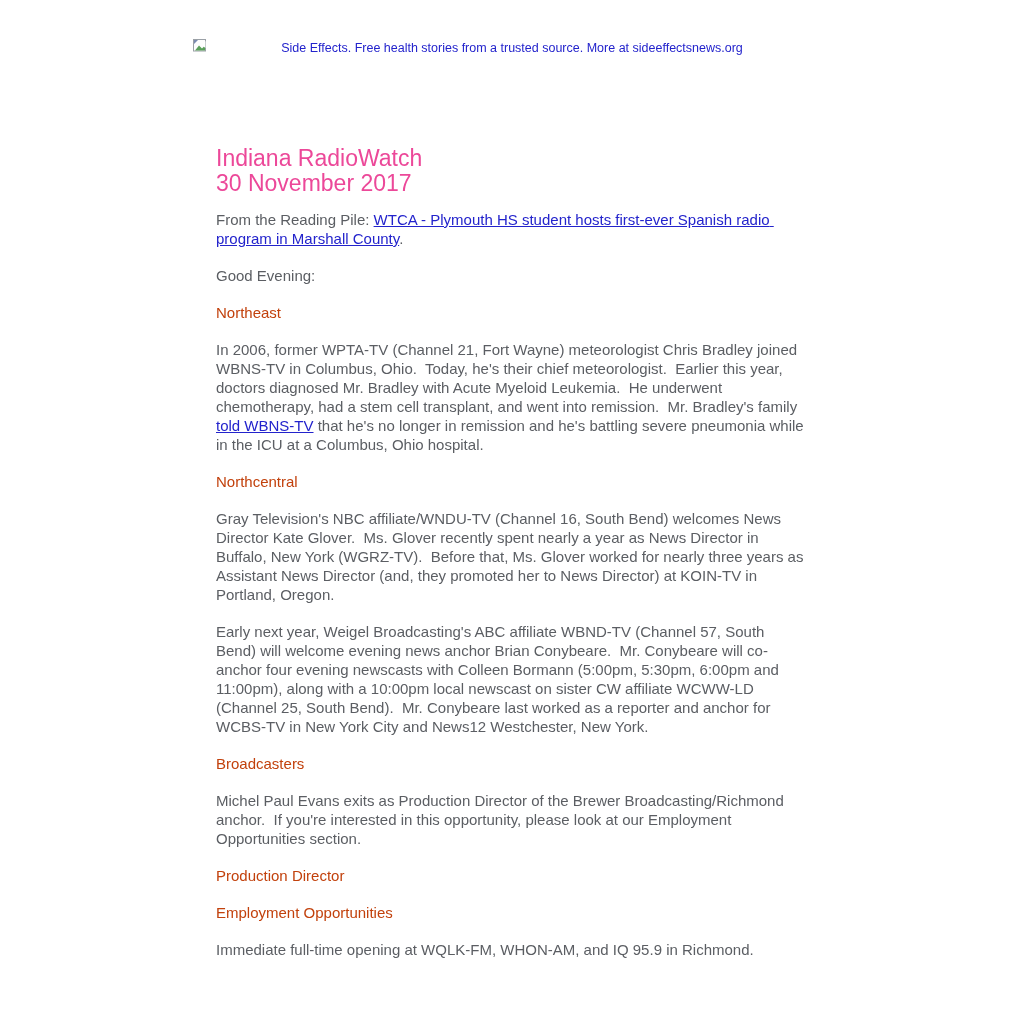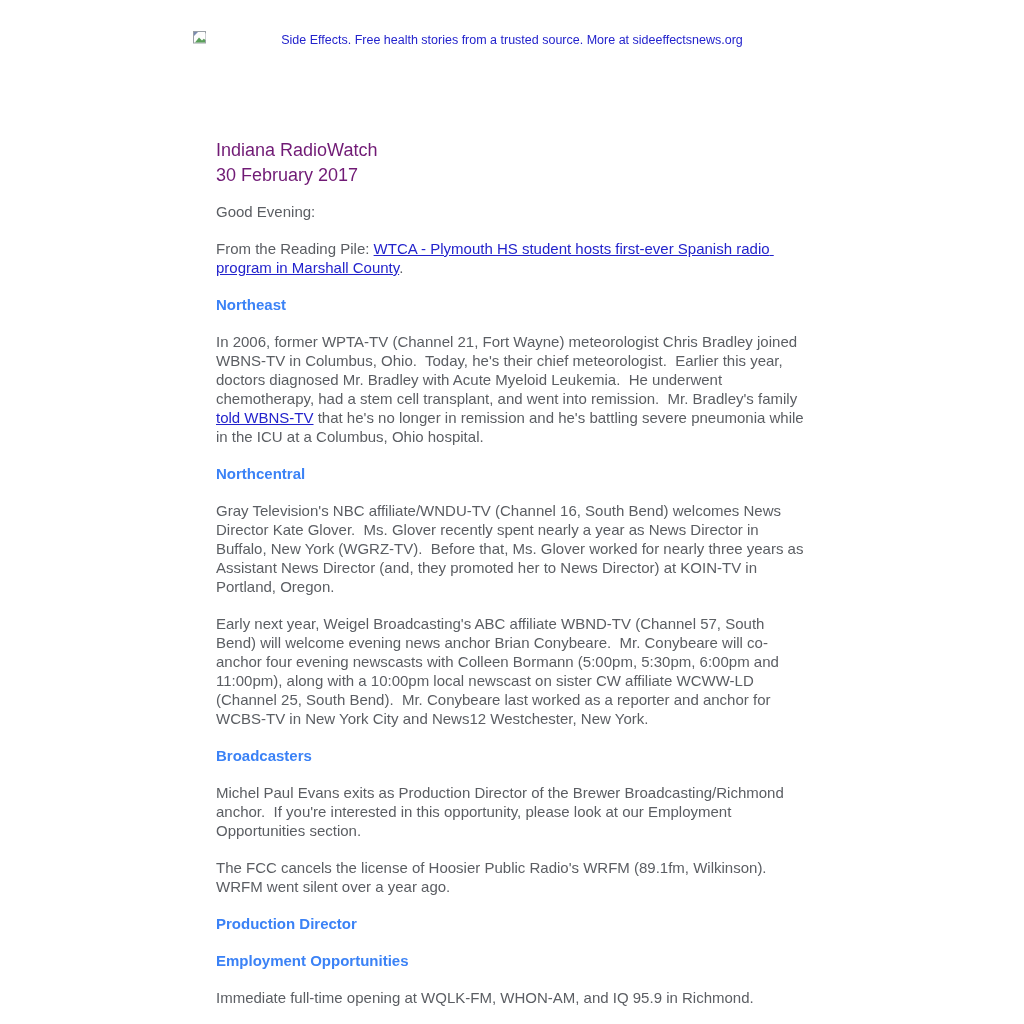--- a/index.html
+++ b/index.html
@@ -16,57 +16,58 @@
     width: 1024px;
     height: 1024px;
     overflow: hidden;
     background: #ffffff;
   }
   .header {
     position: relative;
     padding-top: 30px;
     text-align: center;
     height: 18px;
+    margin-top: 8px;
   }
   .broken-img {
     position: absolute;
     left: 193px;
     top: 31px;
     width: 14px;
     height: 14px;
     display: inline-block;
   }
   .header-link {
     color: #2323cc;
     font-size: 12.5px;
     text-decoration: none;
     cursor: pointer;
   }
   .masthead {
     width: 592px;
     margin: 90px auto 14px auto;
-    font-size: 18px;
+    font-size: 23px;
     line-height: 25px;
-    color: #701a75;
+    color: #ec4899;
   }
   .content {
     width: 592px;
     margin: 0 auto;
     font-size: 15px;
     line-height: 19px;
     color: #5b5e63;
   }
   .paragraph {
     margin: 0 0 18px 0;
     white-space: pre-wrap;
   }
   .section-heading {
     margin: 0 0 18px 0;
-    font-weight: bold;
-    color: #3b82f6;
+    font-weight: normal;
+    color: #c2410c;
   }
   .inline-link {
     color: #2323cc;
     text-decoration: underline;
     cursor: pointer;
   }
 </style>
 </head>
 <body>
 
@@ -79,32 +80,31 @@
         <path d="M1 5 L5 1 L1 1 Z" fill="#7b8bb0"></path>
         <path d="M2 11.5 L6 6.5 L9 9.5 L11 7.5 L12 8.5 L12 11.5 Z" fill="#5aa05a"></path>
         <path d="M12.5 2 L9 6 L12.5 9 Z" fill="#ffffff"></path>
       </svg>
     </span>
     <a class="header-link">Side Effects. Free health stories from a trusted source. More at sideeffectsnews.org</a>
   </div>
 
   <div class="masthead">
     <div>Indiana RadioWatch</div>
-    <div>30 February 2017</div>
+    <div>30 November 2017</div>
   </div>
 
   <div class="content">
+      <div class="paragraph"><span>From the Reading Pile: </span><a class="inline-link">WTCA - Plymouth HS student hosts first-ever Spanish radio program in Marshall County</a><span>.</span></div>
       <div class="paragraph"><span>Good Evening:</span></div>
-      <div class="paragraph"><span>From the Reading Pile: </span><a class="inline-link">WTCA - Plymouth HS student hosts first-ever Spanish radio program in Marshall County</a><span>.</span></div>
       <div class="section-heading">Northeast</div>
       <div class="paragraph"><span>In 2006, former WPTA-TV (Channel 21, Fort Wayne) meteorologist Chris Bradley joined WBNS-TV in Columbus, Ohio.  Today, he's their chief meteorologist.  Earlier this year, doctors diagnosed Mr. Bradley with Acute Myeloid Leukemia.  He underwent chemotherapy, had a stem cell transplant, and went into remission.  Mr. Bradley's family </span><a class="inline-link">told WBNS-TV</a><span> that he's no longer in remission and he's battling severe pneumonia while in the ICU at a Columbus, Ohio hospital.</span></div>
       <div class="section-heading">Northcentral</div>
       <div class="paragraph"><span>Gray Television's NBC affiliate/WNDU-TV (Channel 16, South Bend) welcomes News Director Kate Glover.  Ms. Glover recently spent nearly a year as News Director in Buffalo, New York (WGRZ-TV).  Before that, Ms. Glover worked for nearly three years as Assistant News Director (and, they promoted her to News Director) at KOIN-TV in Portland, Oregon.</span></div>
       <div class="paragraph"><span>Early next year, Weigel Broadcasting's ABC affiliate WBND-TV (Channel 57, South Bend) will welcome evening news anchor Brian Conybeare.  Mr. Conybeare will co-anchor four evening newscasts with Colleen Bormann (5:00pm, 5:30pm, 6:00pm and 11:00pm), along with a 10:00pm local newscast on sister CW affiliate WCWW-LD (Channel 25, South Bend).  Mr. Conybeare last worked as a reporter and anchor for WCBS-TV in New York City and News12 Westchester, New York.</span></div>
       <div class="section-heading">Broadcasters</div>
       <div class="paragraph"><span>Michel Paul Evans exits as Production Director of the Brewer Broadcasting/Richmond anchor.  If you're interested in this opportunity, please look at our Employment Opportunities section.</span></div>
-      <div class="paragraph"><span>The FCC cancels the license of Hoosier Public Radio's WRFM (89.1fm, Wilkinson).  WRFM went silent over a year ago.</span></div>
       <div class="section-heading">Production Director</div>
       <div class="section-heading">Employment Opportunities</div>
       <div class="paragraph"><span>Immediate full-time opening at WQLK-FM, WHON-AM, and IQ 95.9 in Richmond.</span></div>
     </div>
 
 </div>
 
 </body></html>

